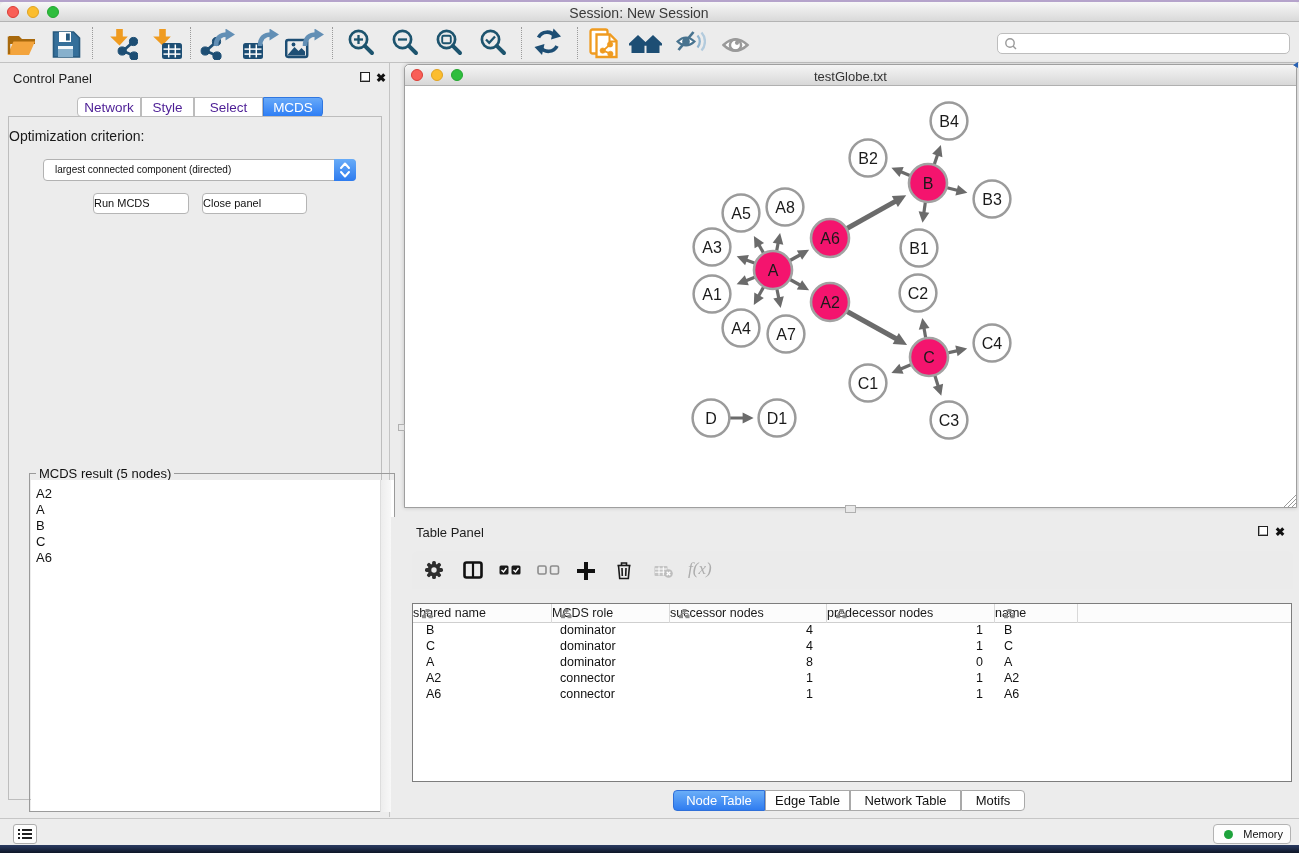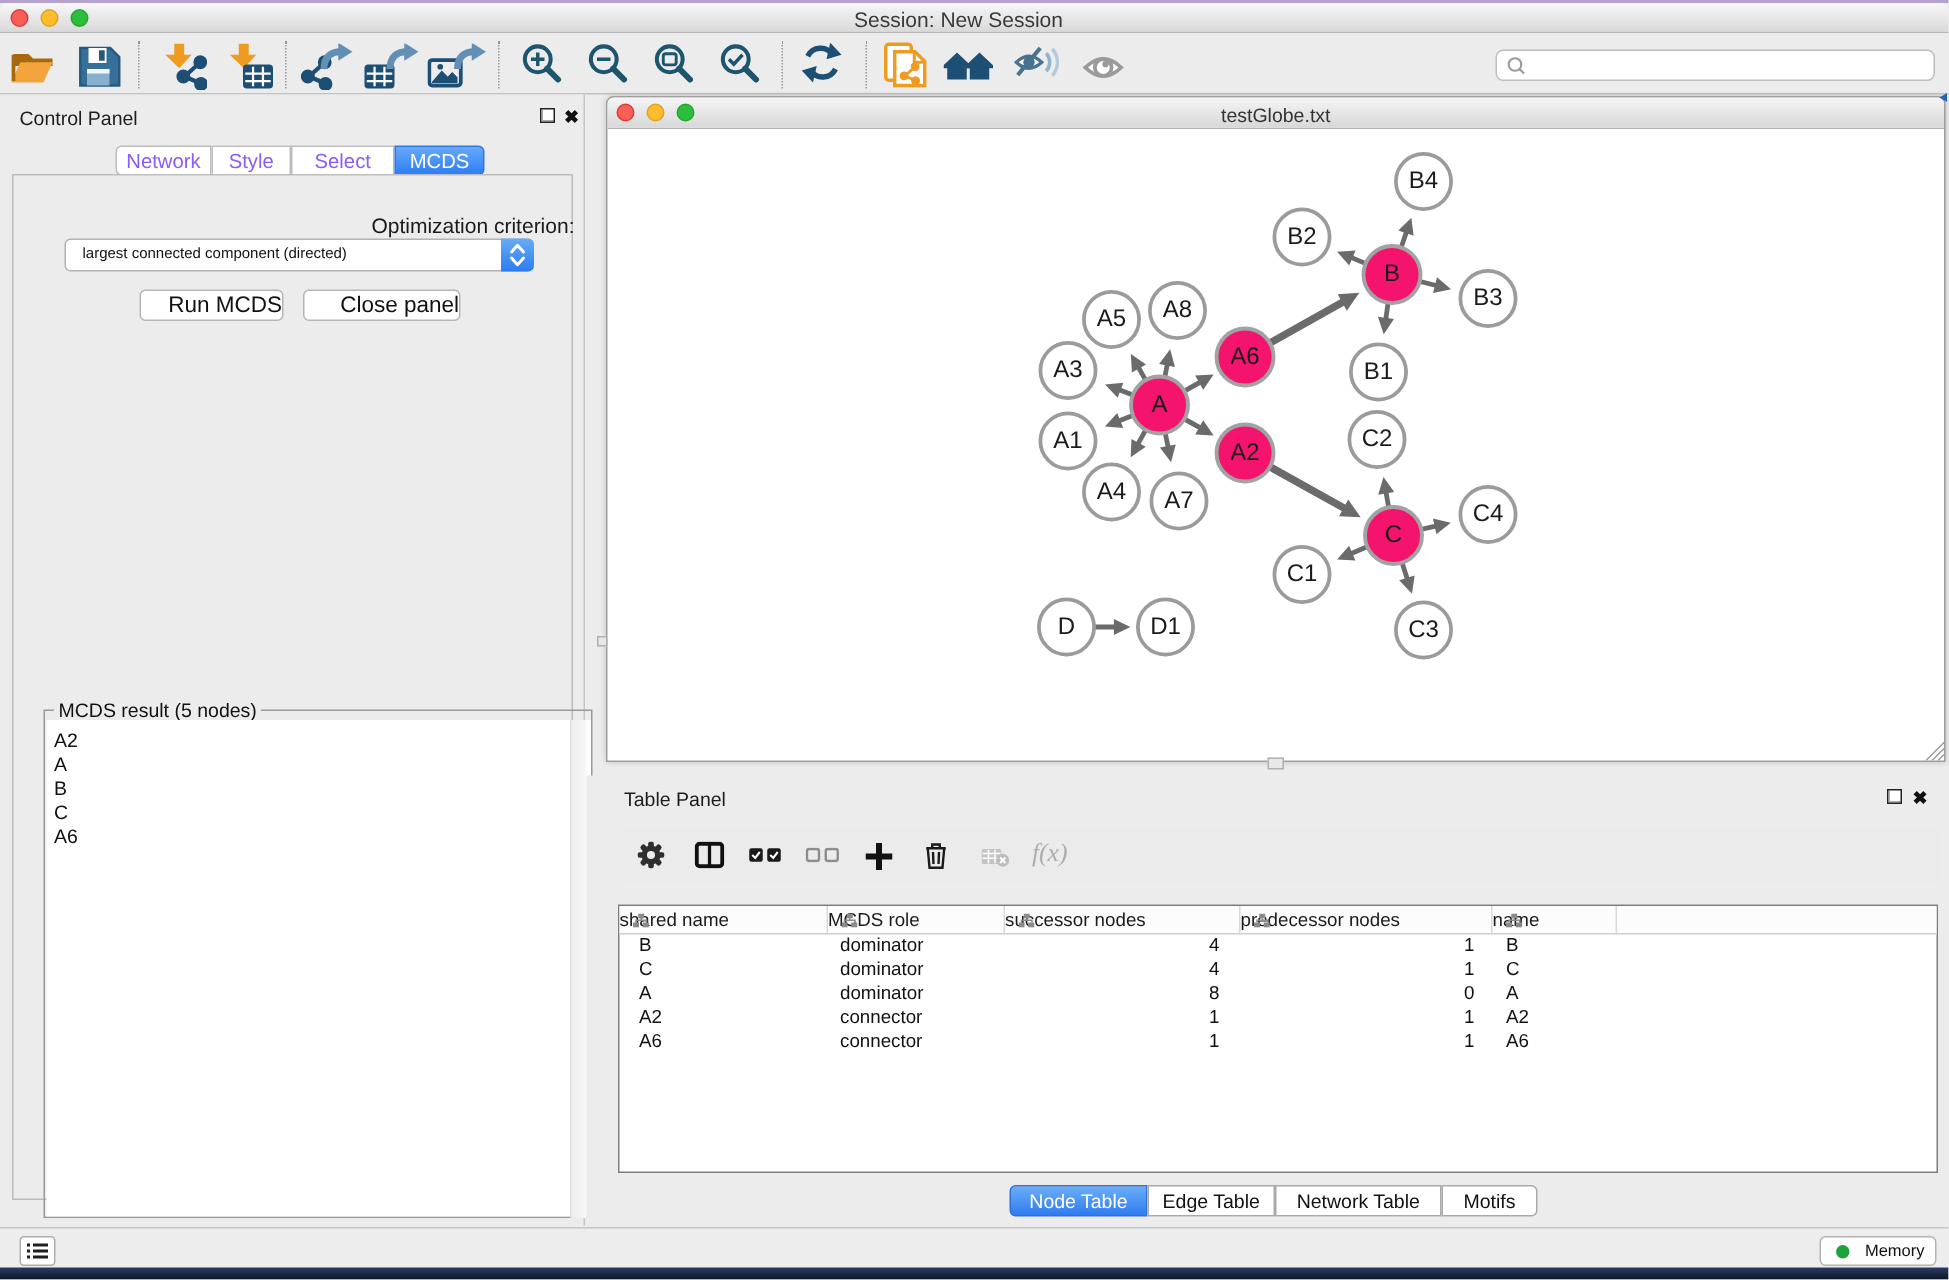--- a/index.html
+++ b/index.html
@@ -17,27 +17,27 @@
 
 #toolbar{left:0;top:23px;width:1299px;height:40px;background:#ececec;border-bottom:1px solid #c2c2c2}
 .sep{position:absolute;top:4px;height:32px;width:0;border-left:1px dotted #9a9a9a}
 .ticon{position:absolute;top:4px}
 #search{left:997px;top:10px;width:293px;height:21px;background:#fff;border:1px solid #bdbdbd;border-radius:5px}
 
 #cpanel{left:0;top:63px;width:390px;height:754px;background:#ececec;border-right:1px solid #c4c4c4}
 #cpTitle{left:13px;top:8px;font-size:13px;color:#1d1d1d}
 .wfloat{position:absolute;width:10px;height:10px;background:#fff;border:1.5px solid #222;box-shadow:inset 1px -1px 0 #aaa}
 .wx{position:absolute;font-size:12px;font-weight:bold;color:#111}
-.tab{position:absolute;top:0;height:20px;border:1px solid #bcbcbc;background:#fff;font-size:13.5px;color:#8b5cf6;text-align:center;line-height:19px}
+.tab{position:absolute;top:0;height:20px;border:1px solid #bcbcbc;background:#fff;font-size:13.5px;color:#4c1d95;text-align:center;line-height:19px}
 .tabsel{background:linear-gradient(#67a9f9,#2e7ef5);color:#fff;border-color:#3077e0}
 #cpInner{left:8px;top:53px;width:374px;height:684px;border:1px solid #bdbdbd;background:#ececec}
-#optlbl{left:0;top:25px;width:374px;text-align:right;font-size:14px;color:#1a1a1a}
+#optlbl{left:0;top:11px;width:374px;text-align:left;font-size:14px;color:#1a1a1a}
 #dropdown{left:34px;top:42px;width:313px;height:22px;background:#fff;border:1px solid #b2b2b2;border-radius:4px;font-size:10px;color:#111;line-height:20px;padding-left:11px}
 #dropBtn{right:-1px;top:-1px;width:22px;height:22px;border-radius:0 4px 4px 0;background:linear-gradient(#68acf8,#2d7bef)}
-.btn{position:absolute;height:21px;background:#fff;border:1px solid #b5b5b5;border-radius:4px;font-size:15px;color:#111;text-align:right;line-height:19px}
+.btn{position:absolute;height:21px;background:#fff;border:1px solid #b5b5b5;border-radius:4px;font-size:11px;color:#111;text-align:left;line-height:19px}
 #grp{left:8px;top:344px;width:366px;height:339px;border:1px solid #9a9a9a;margin:12px}
 #grpTitle{left:6px;top:-8px;background:#ececec;padding:0 3px;font-size:13px;color:#111}
 #grpList{left:1px;top:6px;width:363px;height:331px;background:#fff;font-size:13px;color:#111;padding-top:5px}
 #grpScroll{right:3px;top:0;width:11px;height:332px;background:linear-gradient(90deg,#ededed,#f8f8f8);border-left:1px solid #ddd}
 .li{padding:1.5px 0 1.5px 5px;height:16px;line-height:13px}
 
 #gwin{left:404px;top:64px;width:893px;height:444px;background:#fff;border:1px solid #9f9f9f;border-radius:5px 5px 0 0;box-shadow:0 0 4px rgba(0,0,0,.18)}
 #gtitle{left:0;top:0;width:891px;height:21px;background:linear-gradient(#f5f5f5,#d8d8d8);border-bottom:1px solid #b0b0b0;border-radius:5px 5px 0 0}
 #gtitle .t1{left:6px;top:4px;background:#f95f57;border:0.5px solid #da3d36}
 #gtitle .t2{left:26px;top:4px;background:#fbbd2e;border:0.5px solid #e0a321}

